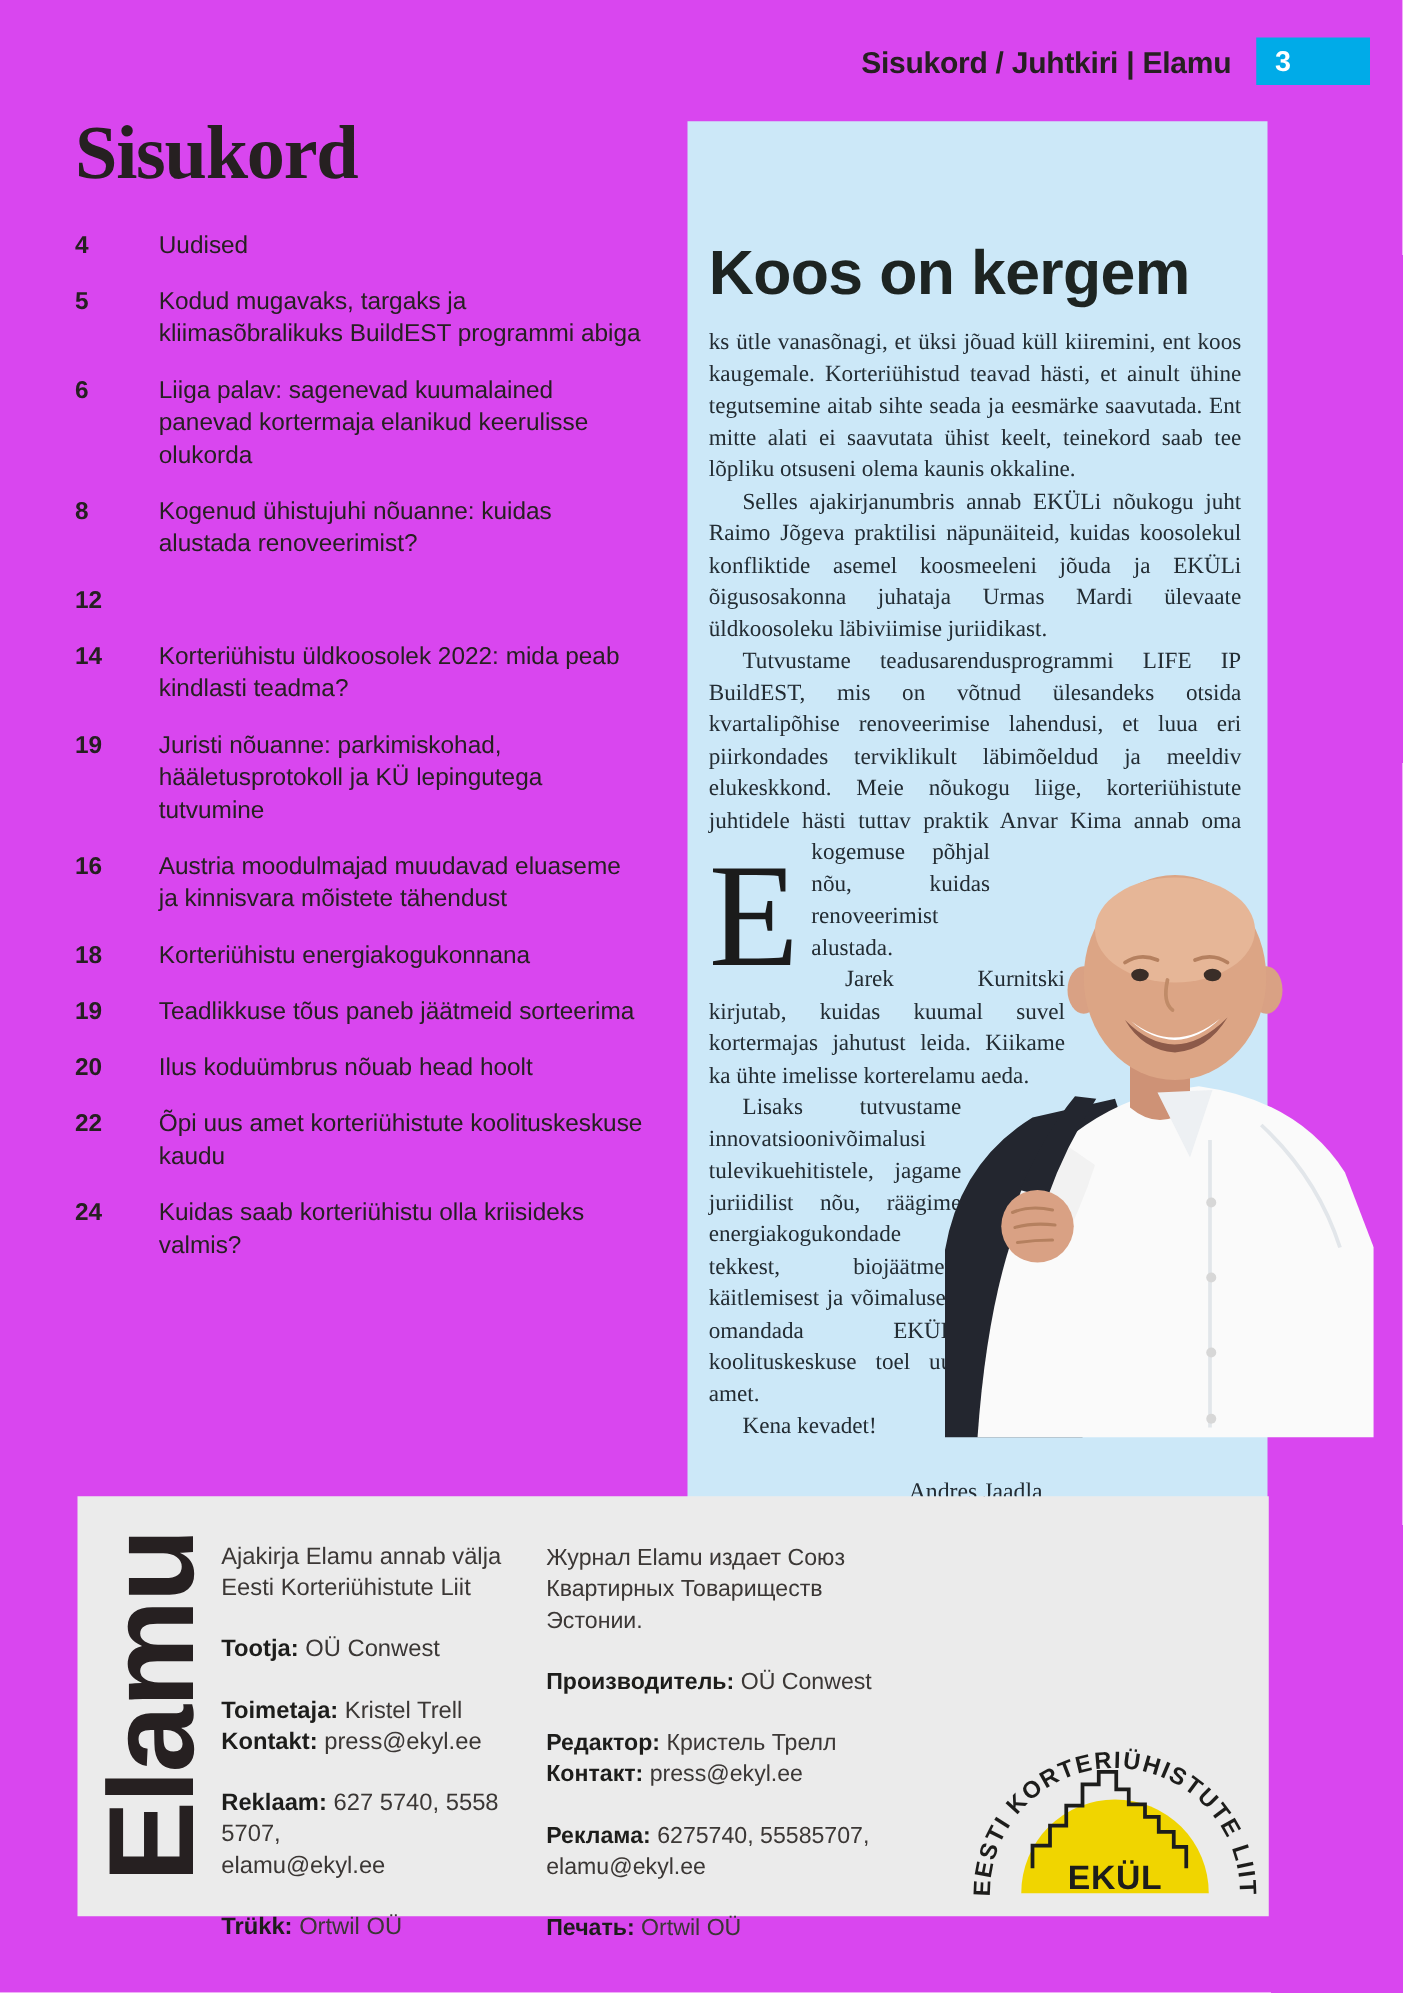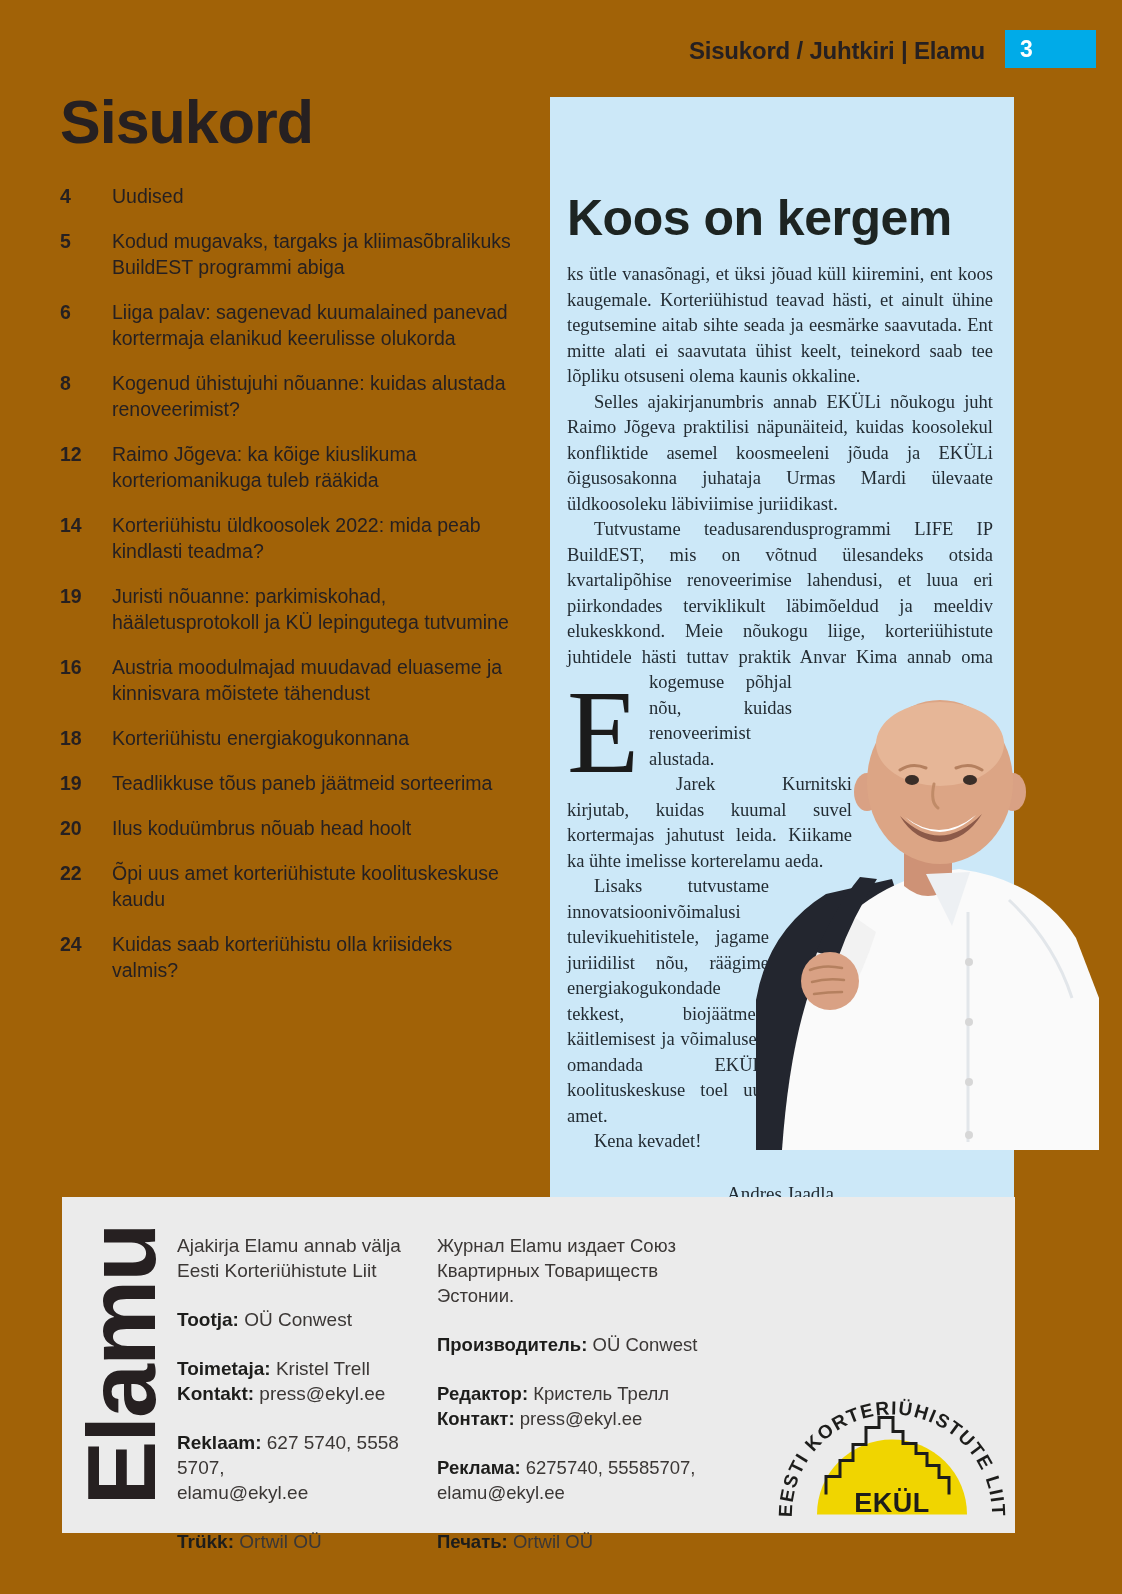--- a/index.html
+++ b/index.html
@@ -1,21 +1,21 @@
 <!DOCTYPE html>
 <html lang="et"><head>
 <meta charset="utf-8">
 <title>Elamu – Sisukord / Juhtkiri</title>
 <style>
   * { box-sizing: border-box; margin: 0; padding: 0; }
   html,body { background:#ffffff; }
   .page {
     position: relative;
     width: 1122px; height: 1594px;
-    background: #a16207;
+    background: #d946ef;
     font-family: "Liberation Sans", sans-serif;
     color: #262021;
     overflow: hidden;
     margin: 0 auto;
   }
 
   
   .breadcrumb {
     position: absolute; top: 37px; right: 137px;
     font-size: 24px; font-weight: 700; color: #262021;
@@ -27,30 +27,30 @@
     background: #00ABE8;
     display: flex; align-items: center;
     padding-left: 15px;
   }
   .pagenum-box span { color:#fff; font-size: 23px; font-weight: 700; }
 
   
   .toc { position: absolute; left: 60px; top: 92px; width: 456px; }
   .toc h1 {
     font-size: 61px; font-weight: 700; color:#262021;
-    letter-spacing: -1px; line-height: 1;
+    letter-spacing: -1px; line-height: 1; font-family: Liberation Serif, serif;
   }
   .toc ul { list-style: none; margin-top: 30px; }
   .toc li {
     display: flex;
     margin-bottom: 19px;
     font-size: 19.5px; line-height: 26px;
   }
   .toc .num { flex: none; width: 52px; font-weight: 700; }
-  .toc .txt { flex: 1; }
+  .toc .txt { flex: 1; margin-left: 15px; }
 
   
   .editorial-box {
     position: absolute; left: 550px; top: 97px;
     width: 464px; min-height: 1063px;
     background: #CCE8F8;
   }
   .editorial-box h2 {
     margin: 94px 20px 16px 17px;
     font-size: 50px; font-weight: 700; color: #1d2422;
@@ -132,21 +132,20 @@
       <li>
           <span class="num">6</span>
           <span class="txt">Liiga palav: sagenevad kuumalained panevad kortermaja elanikud keerulisse olukorda</span>
         </li>
       <li>
           <span class="num">8</span>
           <span class="txt">Kogenud ühistujuhi nõuanne: kuidas alustada renoveerimist?</span>
         </li>
       <li>
           <span class="num">12</span>
-          <span class="txt">Raimo Jõgeva: ka kõige kiuslikuma korteriomanikuga tuleb rääkida</span>
         </li>
       <li>
           <span class="num">14</span>
           <span class="txt">Korteriühistu üldkoosolek 2022: mida peab kindlasti teadma?</span>
         </li>
       <li>
           <span class="num">19</span>
           <span class="txt">Juristi nõuanne: parkimiskohad, hääletusprotokoll ja KÜ lepingutega tutvumine</span>
         </li>
       <li>

